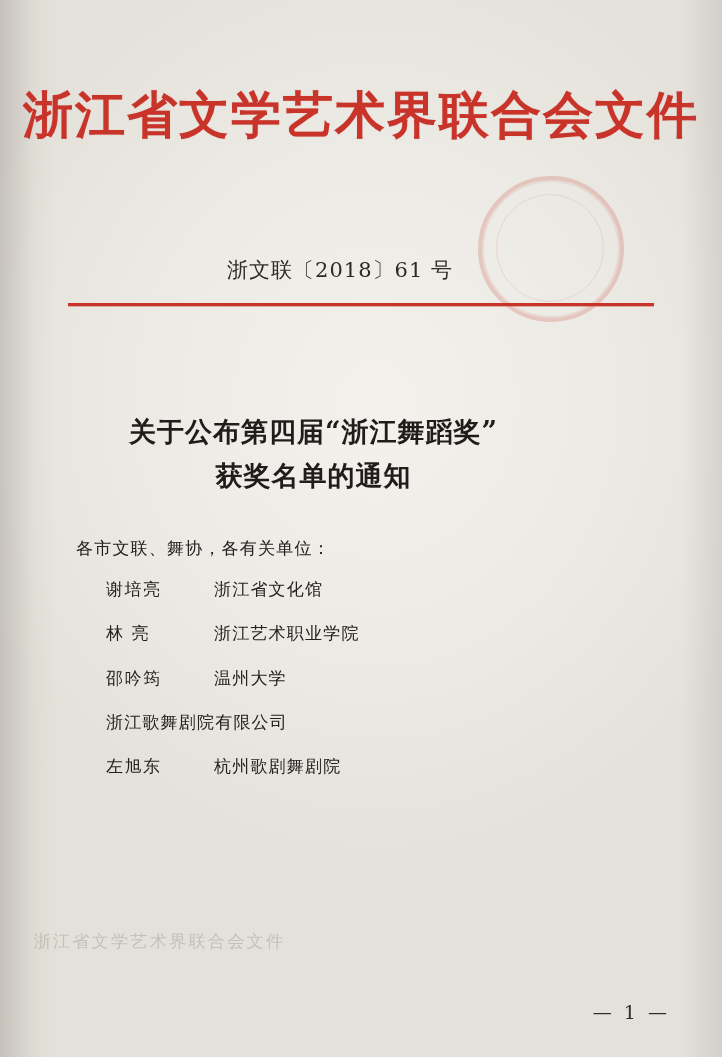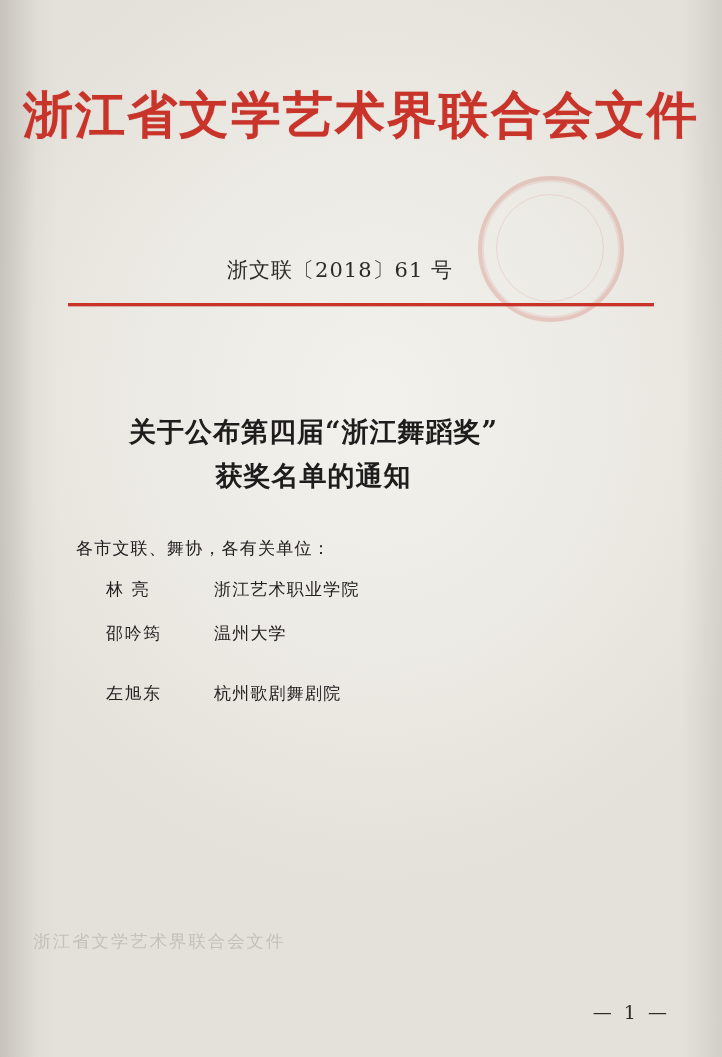--- a/index.html
+++ b/index.html
@@ -198,28 +198,33 @@
     <span class="line1">关于公布第四届“浙江舞蹈奖”</span>
     <span class="line2">获奖名单的通知</span>
   </div>
 
   <div class="body">
     <p class="salutation">各市文联、舞协，各有关单位：</p>
 
 
     <ul class="award-list">
       <li class="award-row">
+        <span class="award-name">谢培亮</span>
+        <span class="award-org">浙江省文化馆</span>
+      </li>
+      <li class="award-row">
         <span class="award-name">林  亮</span>
         <span class="award-org">浙江艺术职业学院</span>
       </li>
       <li class="award-row">
         <span class="award-name">邵吟筠</span>
         <span class="award-org">温州大学</span>
       </li>
       <li class="award-row">
+        <span class="award-org">浙江歌舞剧院有限公司</span>
       </li>
       <li class="award-row">
         <span class="award-name">左旭东</span>
         <span class="award-org">杭州歌剧舞剧院</span>
       </li>
     </ul>
   </div>
 
   <div class="bleed">浙江省文学艺术界联合会文件</div>
 

